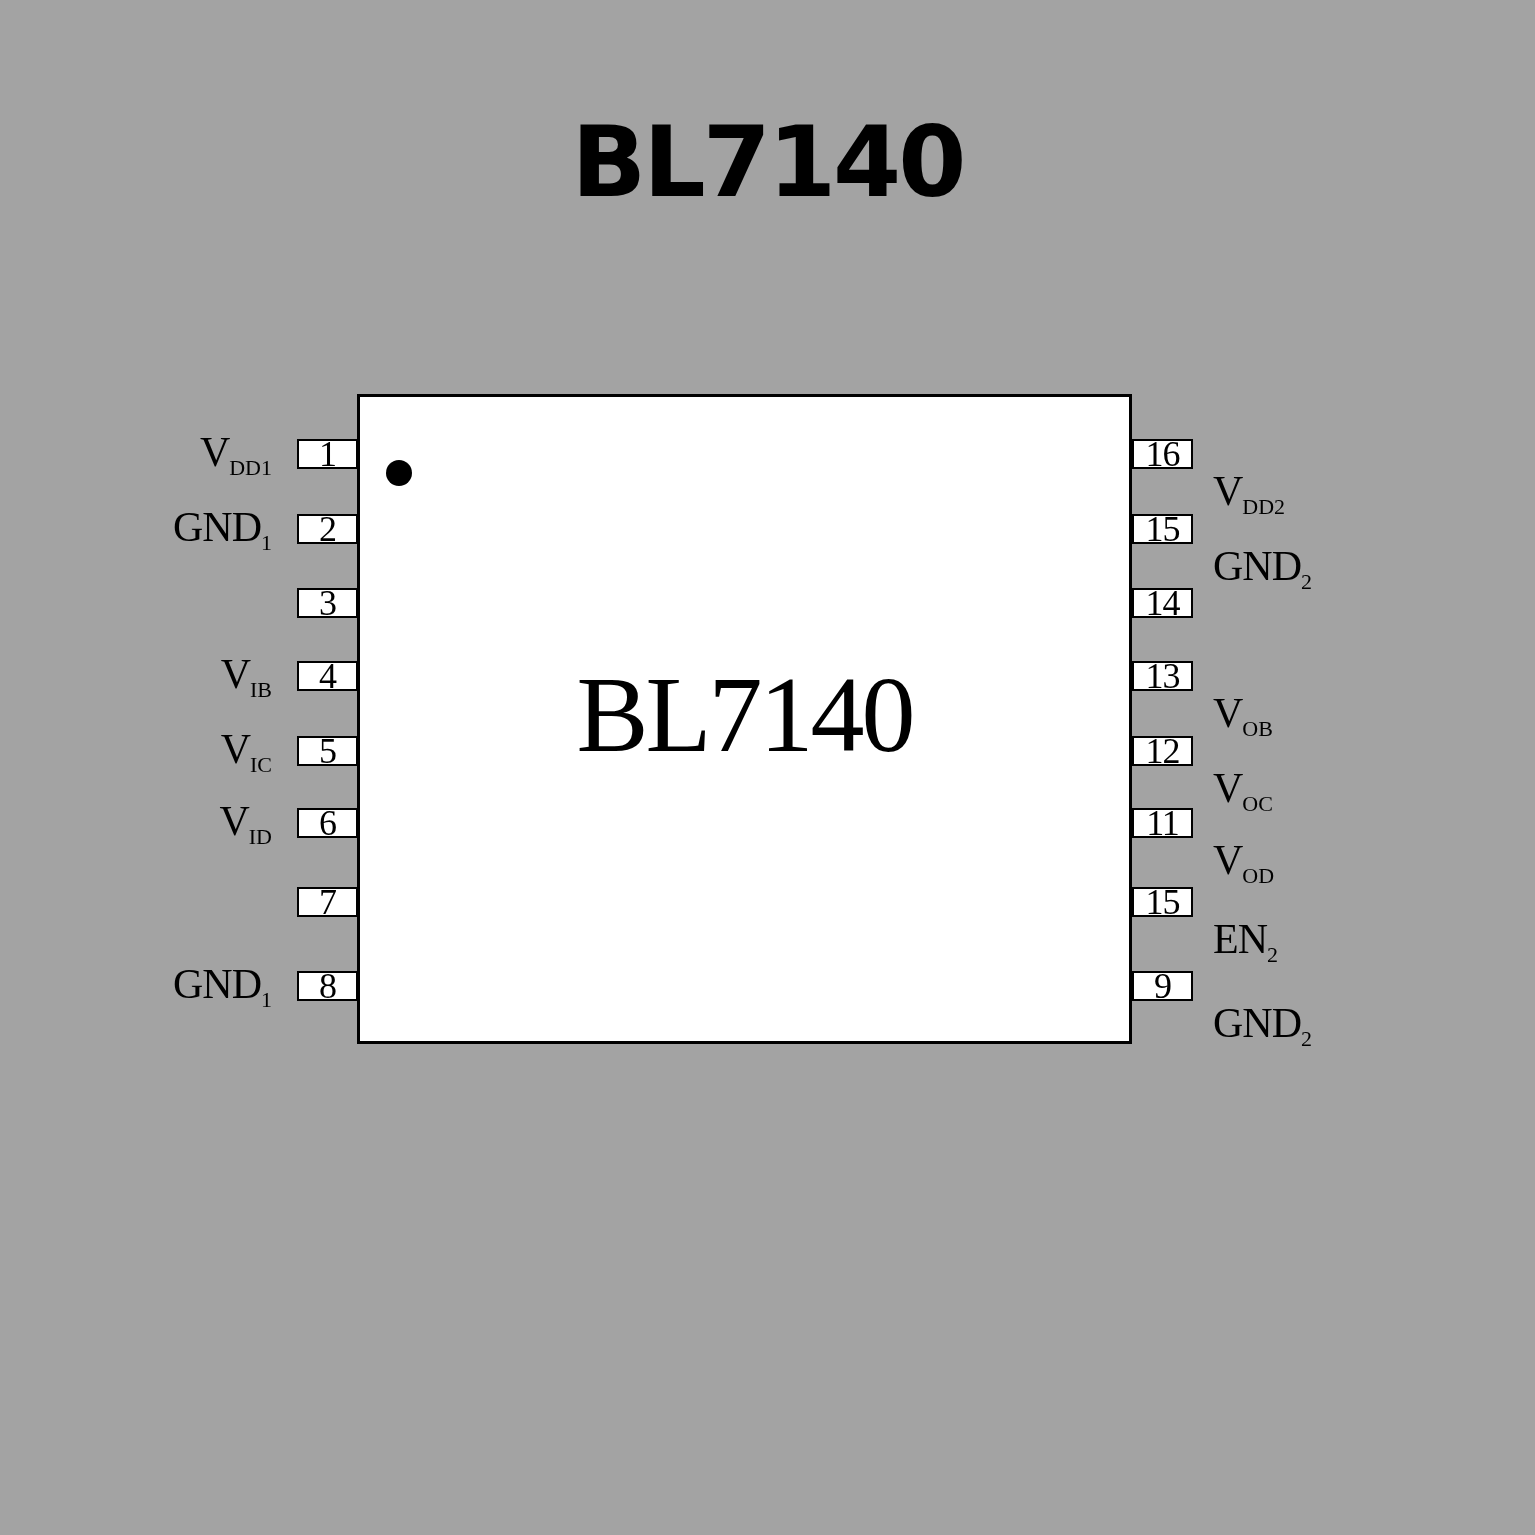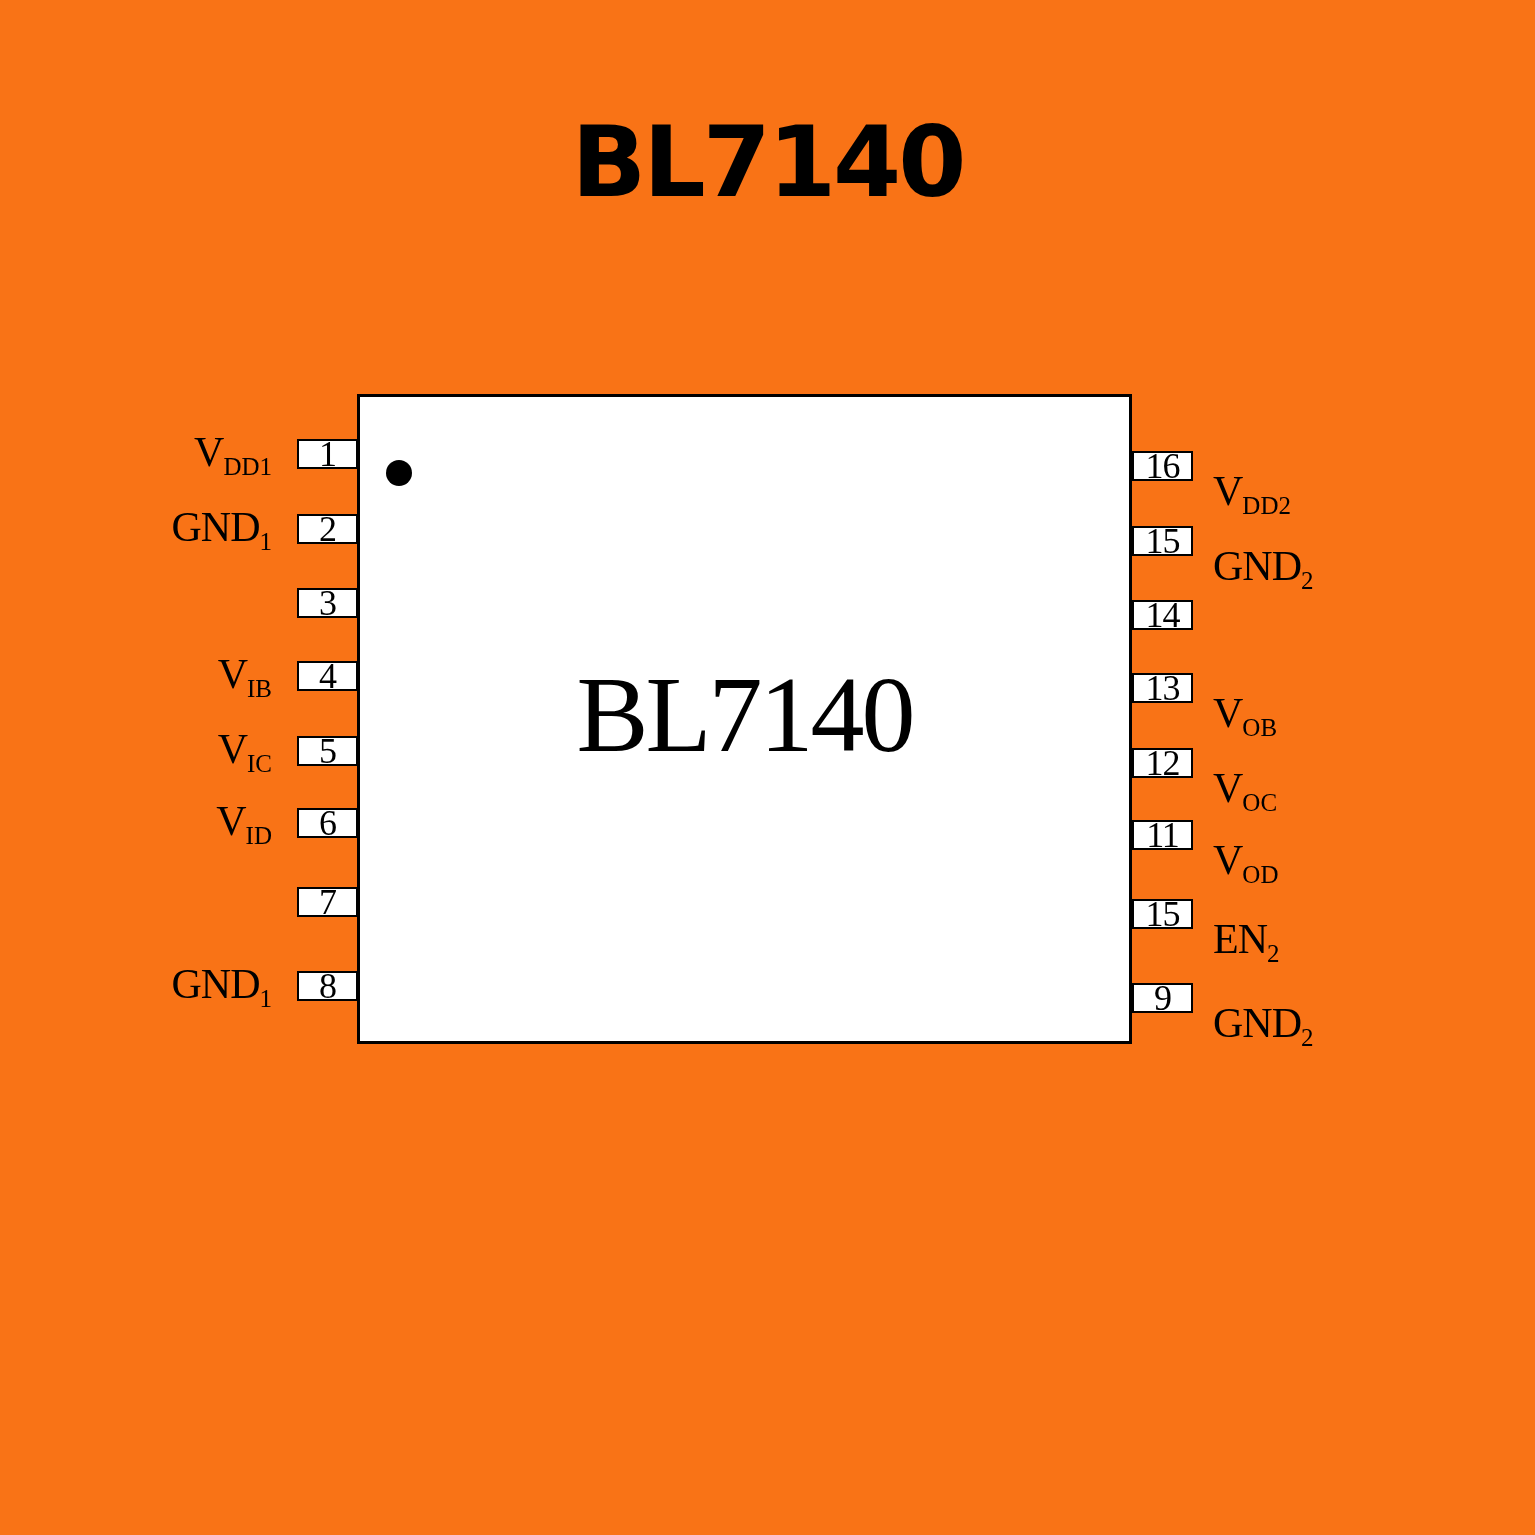--- a/index.html
+++ b/index.html
@@ -4,21 +4,21 @@
 <style>
   html, body {
     margin: 0;
     padding: 0;
     background: #ffffff;
   }
   .page {
     position: relative;
     width: 1535px;
     height: 1535px;
-    background: #f97316;
+    background: #a3a3a3;
     overflow: hidden;
     font-family: "Liberation Serif", serif;
     color: #000000;
   }
   .title {
     position: absolute;
     top: 112px;
     left: 0;
     width: 100%;
     text-align: center;
@@ -73,36 +73,36 @@
     box-sizing: border-box;
     background: #ffffff;
     display: flex;
     align-items: center;
     justify-content: center;
     font-size: 36px;
     line-height: 30px;
     font-family: "Liberation Serif", serif;
   }
   .pin-box.left  { left: 297px; }
-  .pin-box.right { left: 1132px; margin-top: 12px; }
+  .pin-box.right { left: 1132px; }
   .pin-number { letter-spacing: -1px; }
   .pin-label {
     position: absolute;
     top: -9px;
     height: 44px;
     line-height: 44px;
     font-size: 42px;
     letter-spacing: -1px;
     white-space: nowrap;
     font-family: "Liberation Serif", serif;
   }
   .pin-label.left  { left: 0;      width: 272px; text-align: right; }
   .pin-label.right { left: 1213px; width: 320px; text-align: left; margin-top: 39px; }
   .pin-label sub {
-    font-size: 25px;
+    font-size: 22px;
     line-height: 0;
     vertical-align: -9px;
     letter-spacing: 0;
     font-family: Liberation Serif, serif;
   }
 </style>
 </head>
 <body>
 
 <div class="page">

